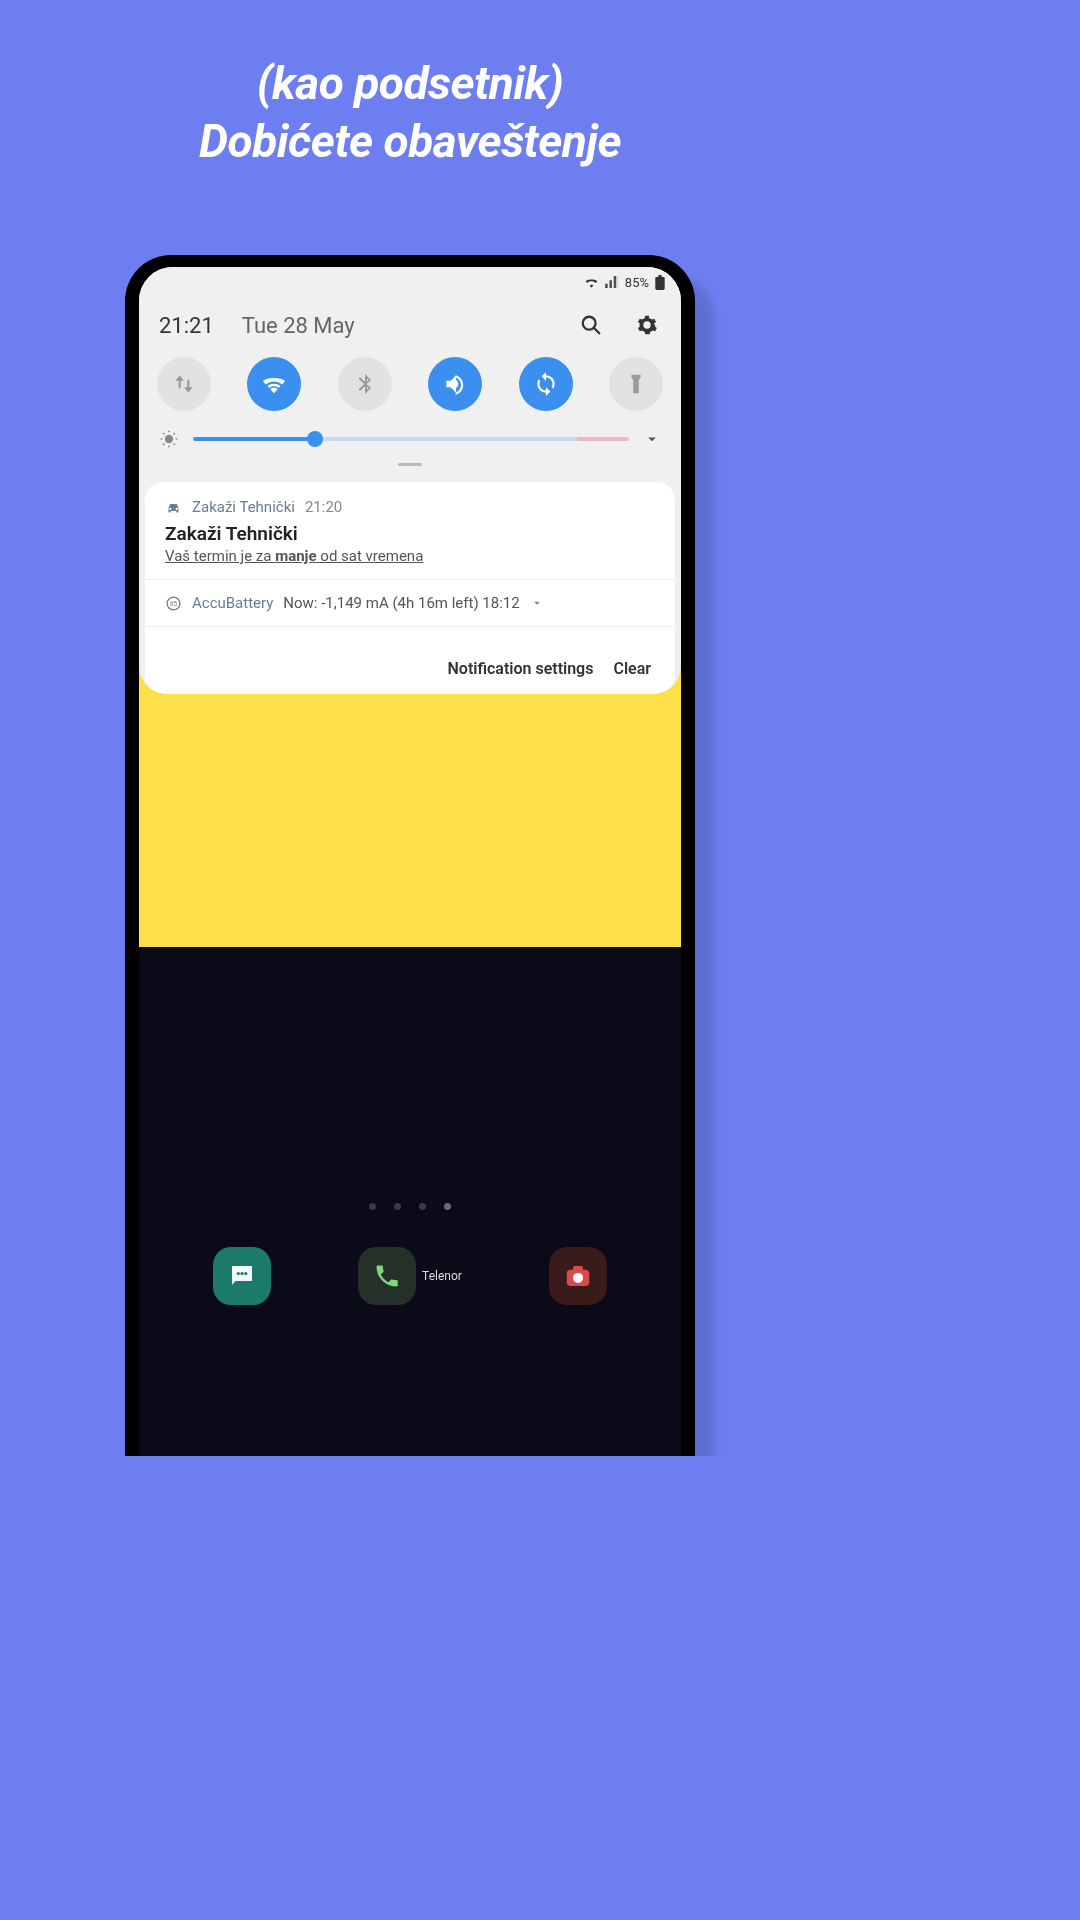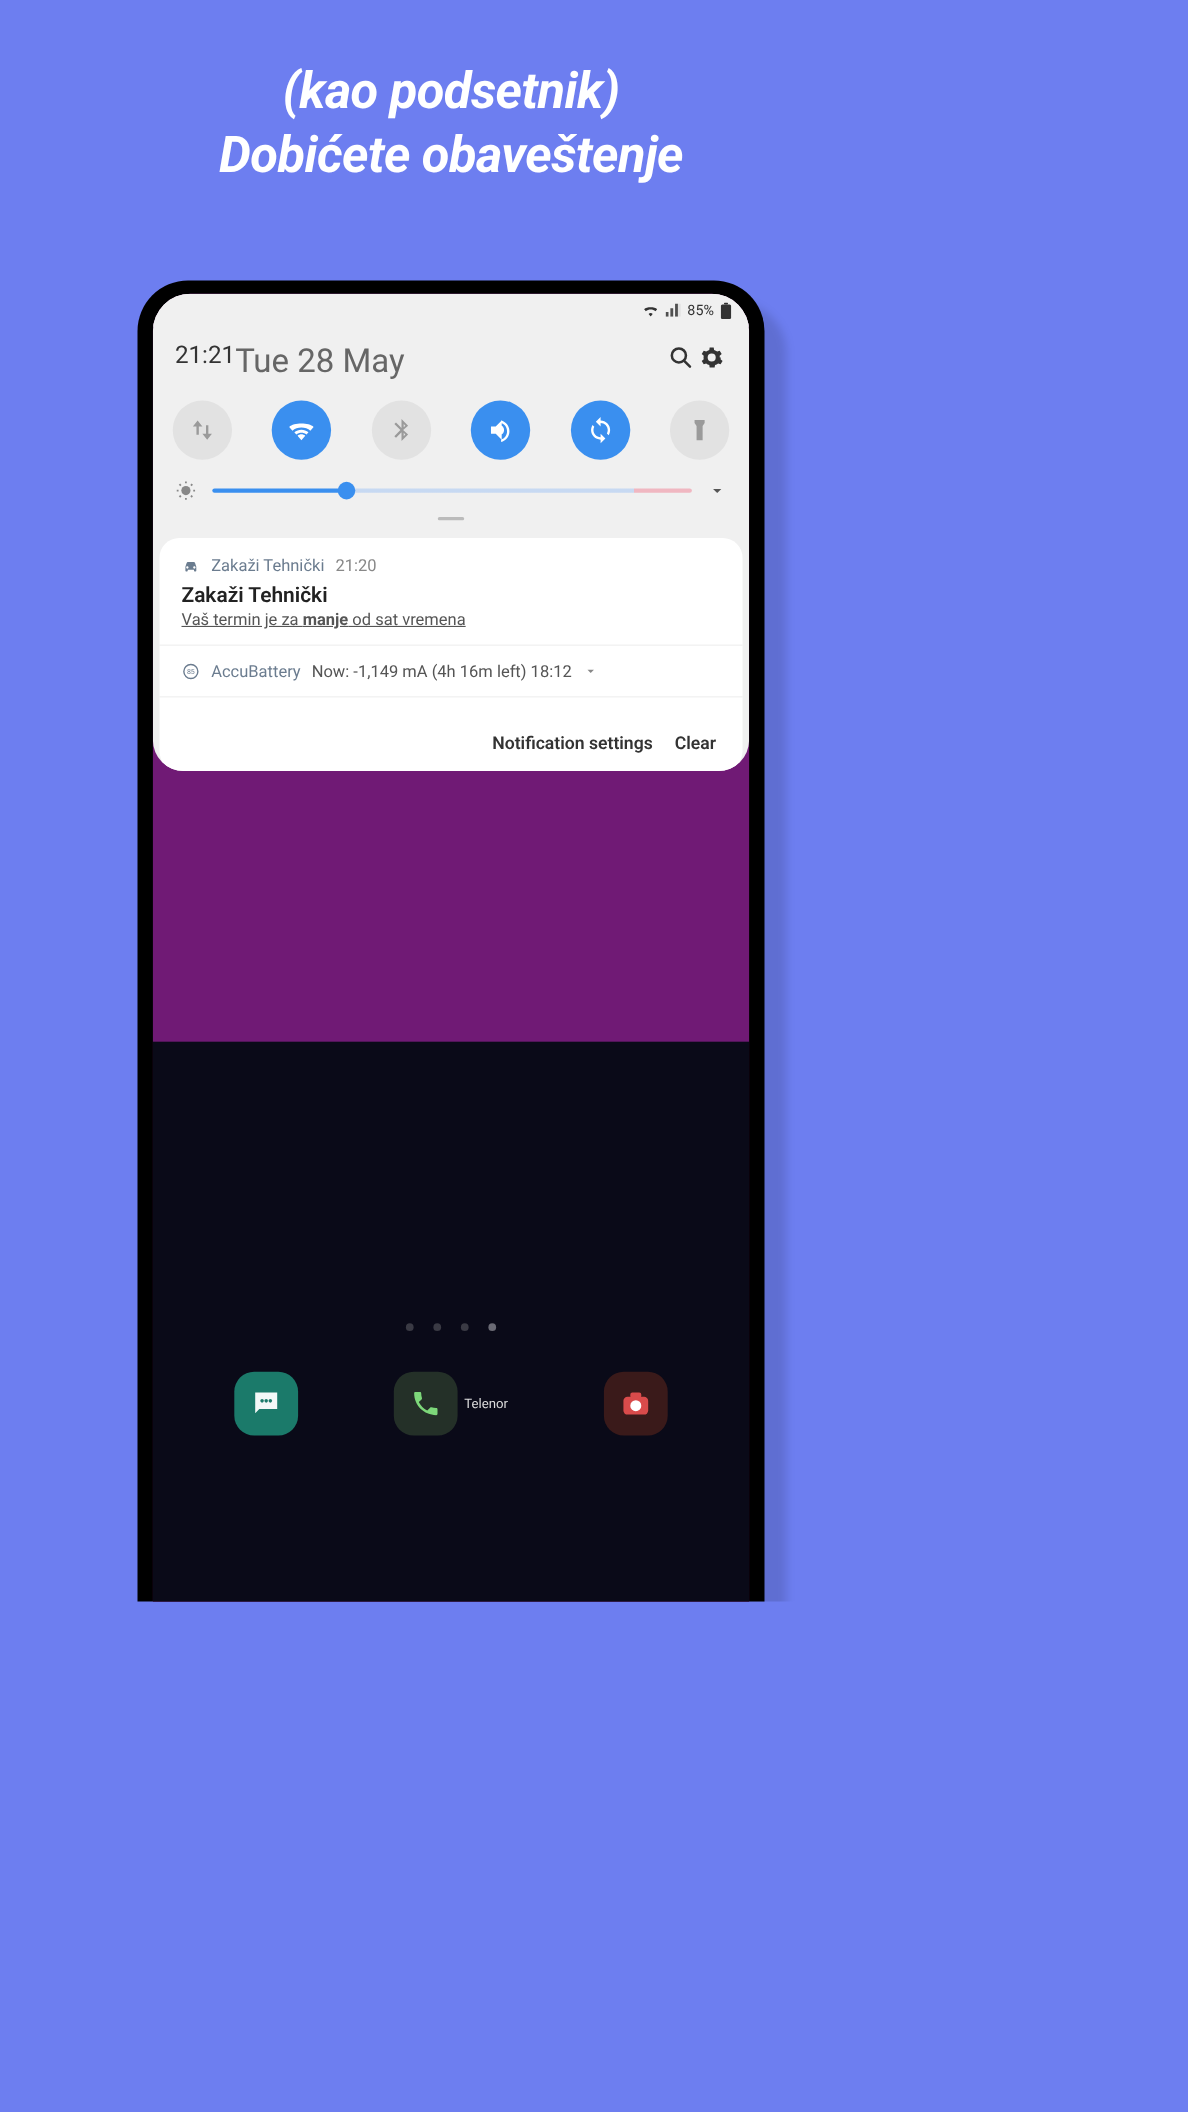--- a/index.html
+++ b/index.html
@@ -40,47 +40,48 @@
     width: 570px;
     height: 1300px;
     background: #000;
     border-radius: 46px;
     overflow: hidden;
   }
   .screen {
     position: absolute;
     left: 14px; right: 14px; top: 12px; bottom: 12px;
     border-radius: 34px;
-    background: #701a75;
+    background: #fde047;
     overflow: hidden;
   }
   .shade-bg {
     background: #f0f0f0;
     border-radius: 0 0 28px 28px;
     overflow: hidden;
   }
   .status-bar {
     height: 30px;
     display: flex;
     justify-content: flex-end;
     align-items: center;
     gap: 6px;
     padding: 0 16px;
     background: #f0f0f0;
     font-size: 13px;
     color: #333;
   }
   .qs-header {
     display: flex;
+    align-items: center;
     padding: 14px 20px 8px;
-    gap: 0;
+    gap: 28px;
     color: #333;
   }
   .qs-time { font-size: 22px; color:#333; }
-  .qs-date { font-size: 30px; color:#666; flex:1;}
+  .qs-date { font-size: 22px; color:#666; flex:1;}
   .qs-icon-btn { width:28px; height:28px; display:flex; align-items:center; justify-content:center; color:#333;}
   .qs-tiles {
     display: flex;
     justify-content: space-between;
     padding: 10px 18px 4px;
   }
   .tile {
     width: 54px; height: 54px;
     border-radius: 50%;
     display:flex; align-items:center; justify-content:center;

